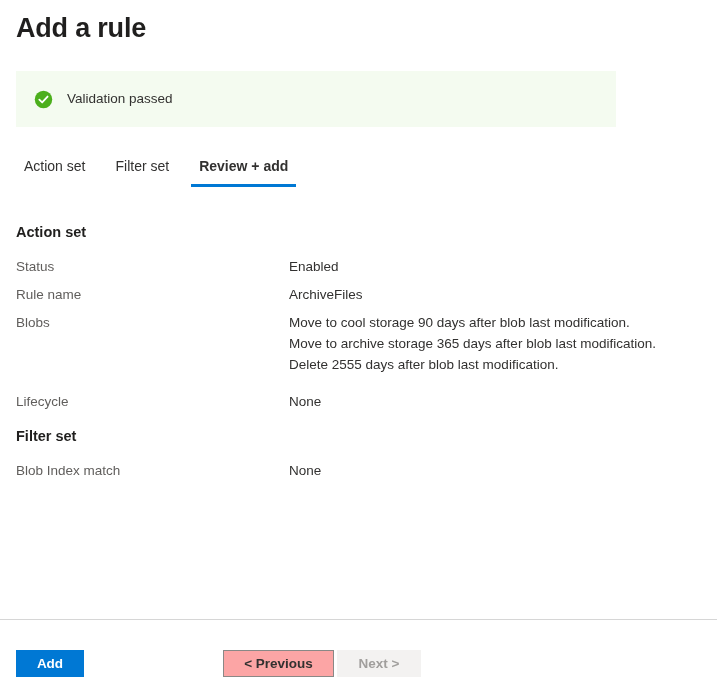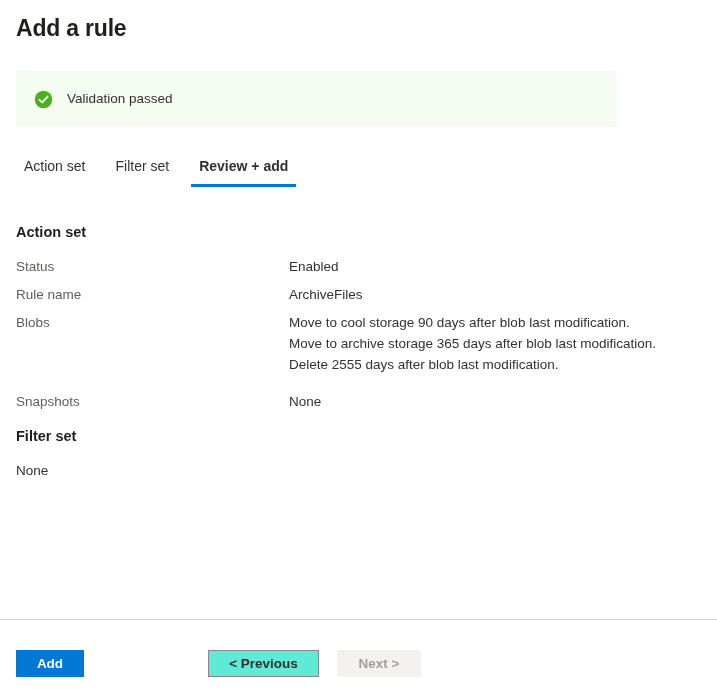--- a/index.html
+++ b/index.html
@@ -15,21 +15,21 @@
     overflow: hidden;
     position: relative;
     -webkit-font-smoothing: antialiased;
   }
 
   
   .page-title {
     position: absolute;
     left: 16px;
     top: 13px;
-    font-size: 23px;
+    font-size: 27px;
     font-weight: 600;
     color: #201f1e;
     letter-spacing: -0.2px;
     line-height: 30px;
   }
 
   
   .banner {
     position: absolute;
     left: 16px;
@@ -159,24 +159,24 @@
   }
   .btn-primary {
     left: 16px;
     top: 650px;
     width: 68px;
     background: #0078d4;
     color: #ffffff;
     border-color: #0078d4;
   }
   .btn-secondary {
-    left: 208px;
+    left: 223px;
     top: 650px;
     width: 111px;
-    background: #5eead4;
+    background: #fca5a5;
     color: #323130;
     border-color: #8a8886;
   }
   .btn-disabled {
     left: 337px;
     top: 650px;
     width: 84px;
     background: #f3f2f1;
     color: #a19f9d;
     border-color: #f3f2f1;
@@ -222,32 +222,33 @@
   <div class="kv-row">
     <div class="kv-key">Blobs</div>
     <div class="kv-val">
       <span class="line">Move to cool storage 90 days after blob last modification.</span>
       <span class="line">Move to archive storage 365 days after blob last modification.</span>
       <span class="line">Delete 2555 days after blob last modification.</span>
     </div>
   </div>
 
   <div class="kv-row gap-top">
-    <div class="kv-key">Snapshots</div>
+    <div class="kv-key">Lifecycle</div>
     <div class="kv-val">
       <span class="line">None</span>
     </div>
   </div>
 </div>
 
 <div class="section" id="section-filter">
   <div class="section-heading">Filter set</div>
 
 
   <div class="kv-row">
+    <div class="kv-key">Blob Index match</div>
     <div class="kv-val">
       <span class="line">None</span>
     </div>
   </div>
 </div>
 
 <div class="footer-divider"></div>
 <div class="footer"></div>
 <button class="btn btn-primary">Add</button>
 <button class="btn btn-secondary">&lt; Previous</button>

